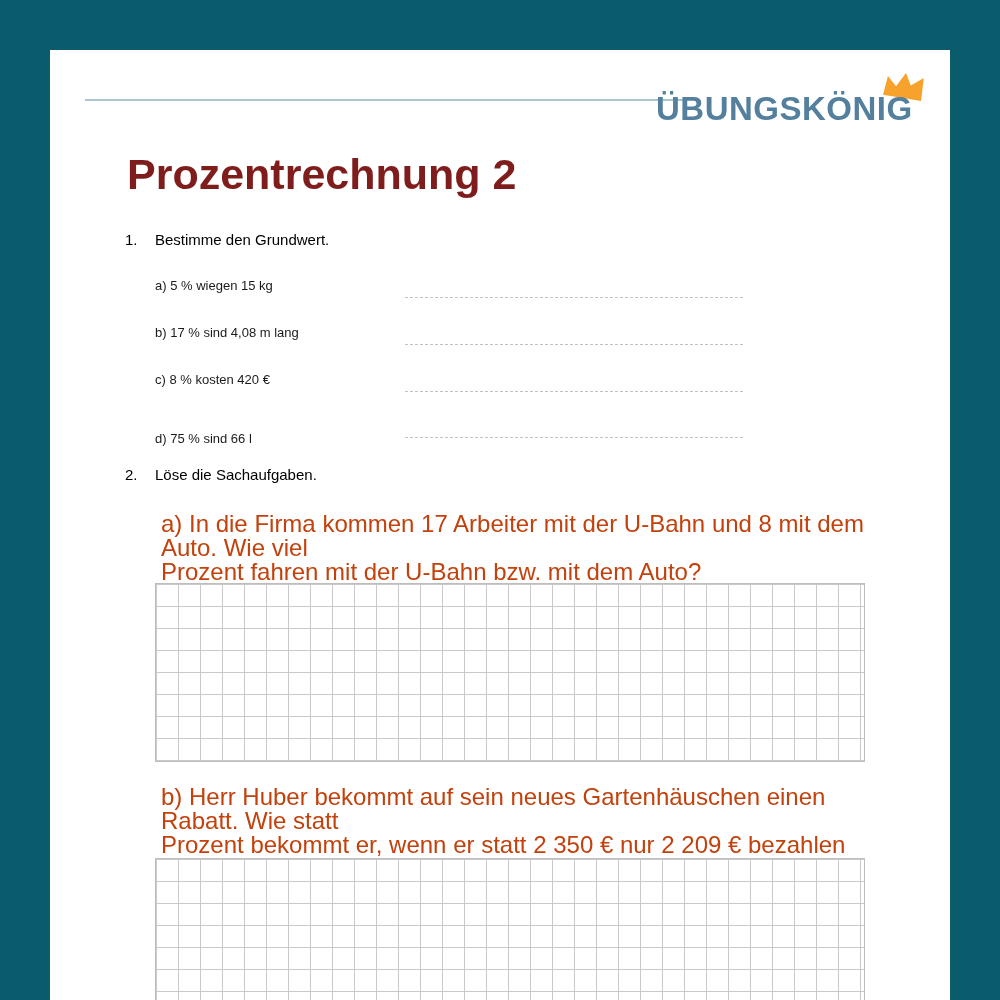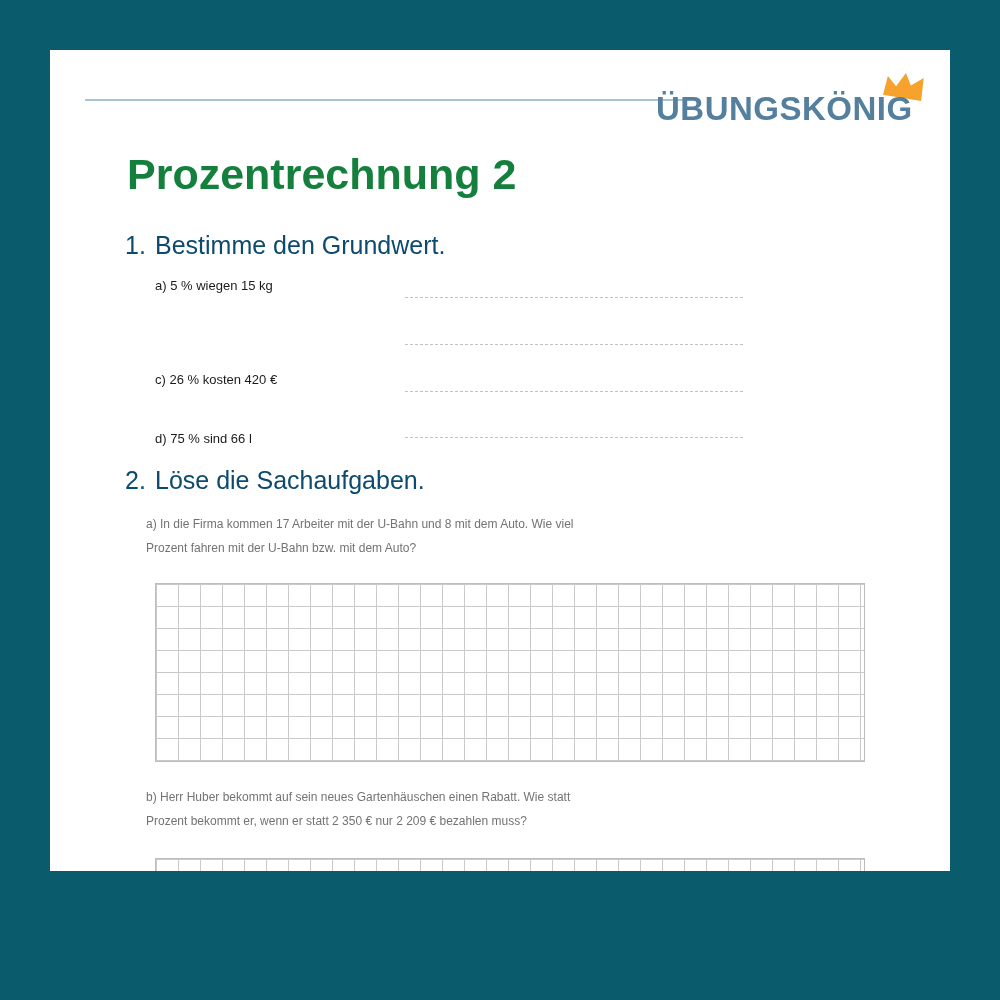--- a/index.html
+++ b/index.html
@@ -9,21 +9,21 @@
     height: 1000px;
     background: #0a5c6d;
     font-family: "Liberation Sans", "DejaVu Sans", sans-serif;
     overflow: hidden;
   }
   .page {
     position: absolute;
     left: 50px;
     top: 50px;
     width: 900px;
-    height: 821px;
+    height: 950px;
     background: #ffffff;
     overflow: hidden;
   }
   .header-line {
     position: absolute;
     left: 35px;
     top: 49px;
     width: 610px;
     height: 2px;
     background: #a9c5d2;
@@ -46,29 +46,29 @@
     width: 44px;
     height: 27px;
     transform: rotate(9deg);
   }
   .page-title {
     position: absolute;
     left: 77px;
     top: 100px;
     font-size: 43px;
     font-weight: bold;
-    color: #15803d;
+    color: #7f1d1d;
     letter-spacing: 0px;
     white-space: nowrap;
   }
   .q-row {
     position: absolute;
     left: 75px;
-    font-size: 25px;
-    color: #0c4a6e;
+    font-size: 15px;
+    color: #000000;
     white-space: nowrap;
   }
   .q-num {
     display: inline-block;
     width: 30px;
   }
   .part {
     position: absolute;
     left: 105px;
     font-size: 13px;
@@ -77,25 +77,25 @@
   }
   .answer-line {
     position: absolute;
     left: 355px;
     width: 338px;
     height: 1px;
     border-bottom: 1px dashed #c2c2c2;
   }
   .word-problem {
     position: absolute;
-    left: 96px;
+    left: 111px;
     width: 720px;
-    font-size: 12px;
+    font-size: 24px;
     line-height: 24px;
-    color: #737373;
+    color: #c2410c;
   }
   .grid {
     position: absolute;
     left: 105px;
     width: 708px;
     border: 1px solid #bdbdbd;
     background-image:
       linear-gradient(to right, #c9c9c9 1px, transparent 1px),
       linear-gradient(to bottom, #c9c9c9 1px, transparent 1px);
     background-size: 22px 22px;
@@ -118,23 +118,24 @@
 
   <div class="page-title">Prozentrechnung 2</div>
 
   <div class="q-row" style="top:181px">
     <span class="q-num">1.</span><span>Bestimme den Grundwert.</span>
   </div>
 
   <div class="part" style="top:228px">a) 5 % wiegen 15 kg</div>
   <div class="answer-line" style="top:246px"></div>
 
+  <div class="part" style="top:275px">b) 17 % sind 4,08 m lang</div>
   <div class="answer-line" style="top:293px"></div>
 
-  <div class="part" style="top:322px">c) 26 % kosten 420 €</div>
+  <div class="part" style="top:322px">c) 8 % kosten 420 €</div>
   <div class="answer-line" style="top:340px"></div>
 
   <div class="part" style="top:381px">d) 75 % sind 66 l</div>
   <div class="answer-line" style="top:386px"></div>
 
   <div class="q-row" style="top:416px">
     <span class="q-num">2.</span><span>Löse die Sachaufgaben.</span>
   </div>
 
   <div class="word-problem" style="top:462px">

